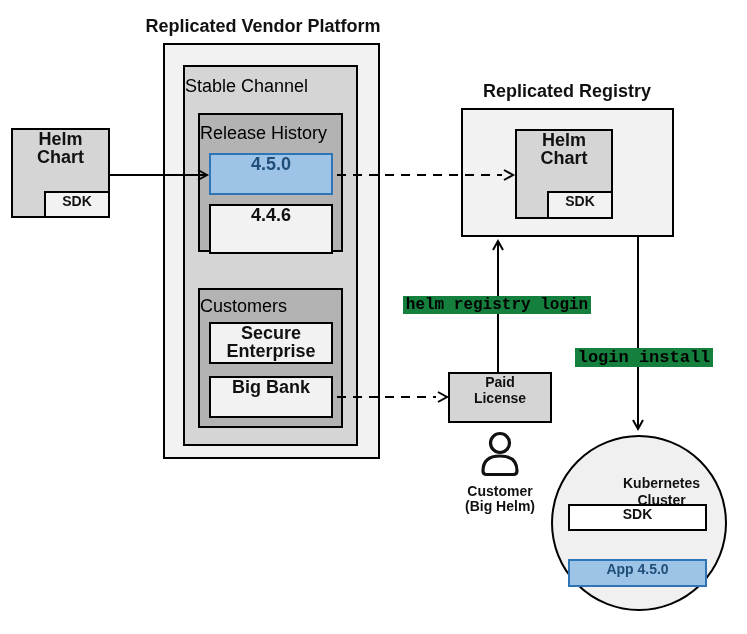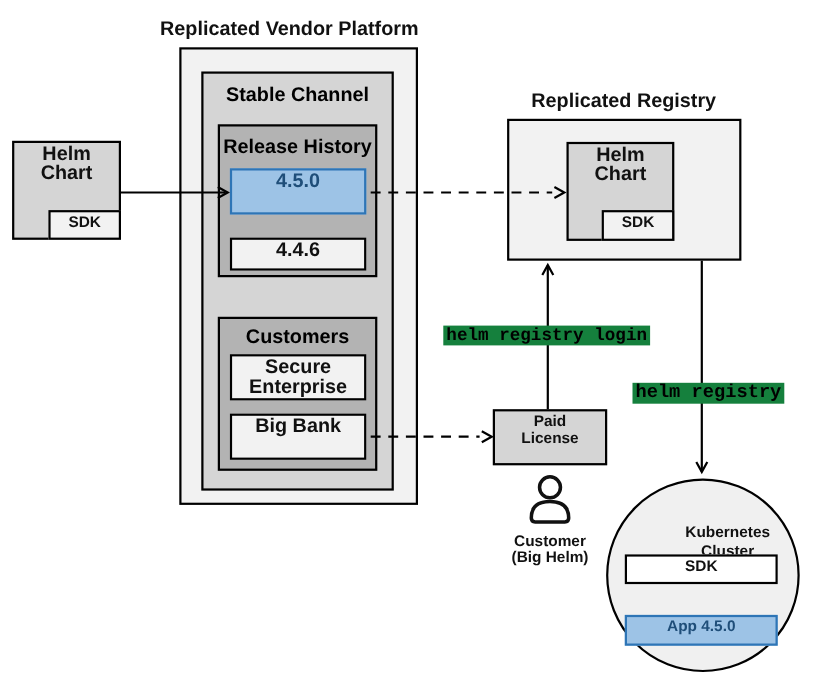--- a/index.html
+++ b/index.html
@@ -22,21 +22,21 @@
   
   .blue{
     background:var(--blue-fill,#9dc3e6);
     border:2px solid var(--blue-border,#2e75b6);
     color:var(--blue-text,#1f4e79);
   }
   .blue .lbl, .lbl.blue-text{color:var(--blue-text,#1f4e79);}
 
   .title15{font-size:18px;line-height:18px;}
   .title14{font-size:14px;line-height:17px;}
-  .inner-lbl{position:absolute;left:0;right:0;font-weight:bold;text-align:center;}
+  .inner-lbl{position:absolute;left:0;right:0;font-weight:normal;text-align:left;}
 
   
   .mono{
     position:absolute;text-align:center;z-index:30;
     font-family:"Liberation Mono","DejaVu Sans Mono",monospace;
     font-weight:bold;color:#000;
   }
   .mono span{background:#15803d;padding:0 3px;}
 
   #arrow-layer{position:absolute;left:0;top:0;z-index:20;pointer-events:none;}
@@ -53,21 +53,21 @@
   <div class="box g-mid" style="left:183px;top:65px;width:175px;height:381px;">
     <div class="inner-lbl title15" style="top:10px;">Stable Channel</div>
   </div>
 
   <div class="box g-dark" style="left:198px;top:113px;width:145px;height:139px;">
     <div class="inner-lbl title15" style="top:9px;">Release History</div>
   </div>
   <div class="box blue center" style="left:209px;top:153px;width:124px;height:42px;">
     <span class="lbl title15 blue-text">4.5.0</span>
   </div>
-  <div class="box g-light center" style="left:209px;top:216px;width:124px;height:30px;">
+  <div class="box g-light center" style="left:209px;top:204px;width:124px;height:50px;">
     <span class="lbl title15">4.4.6</span>
   </div>
 
   <div class="box g-dark" style="left:198px;top:288px;width:145px;height:140px;">
     <div class="inner-lbl title15" style="top:7px;">Customers</div>
   </div>
   <div class="box g-light center" style="left:209px;top:376px;width:124px;height:42px;">
     <span class="lbl title15">Big Bank</span>
   </div>
   <div class="box g-light center" style="left:209px;top:322px;width:124px;height:42px;">
@@ -128,14 +128,14 @@
   <path d="M493,250 L498,241 L503,250" stroke="#000" stroke-width="2" fill="none"></path>
 
   <path d="M638,237 L638,429" stroke="#000" stroke-width="2" fill="none"></path>
   <path d="M633,420 L638,429 L643,420" stroke="#000" stroke-width="2" fill="none"></path>
 </svg>
 
 <div class="mono" style="left:387px;top:296px;width:220px;font-size:16px;">
   <span>helm registry login</span>
 </div>
 <div class="mono" style="left:564px;top:348px;width:160px;font-size:17px;">
-  <span>helm registry</span>
+  <span>login install</span>
 </div>
 
 </body></html>

